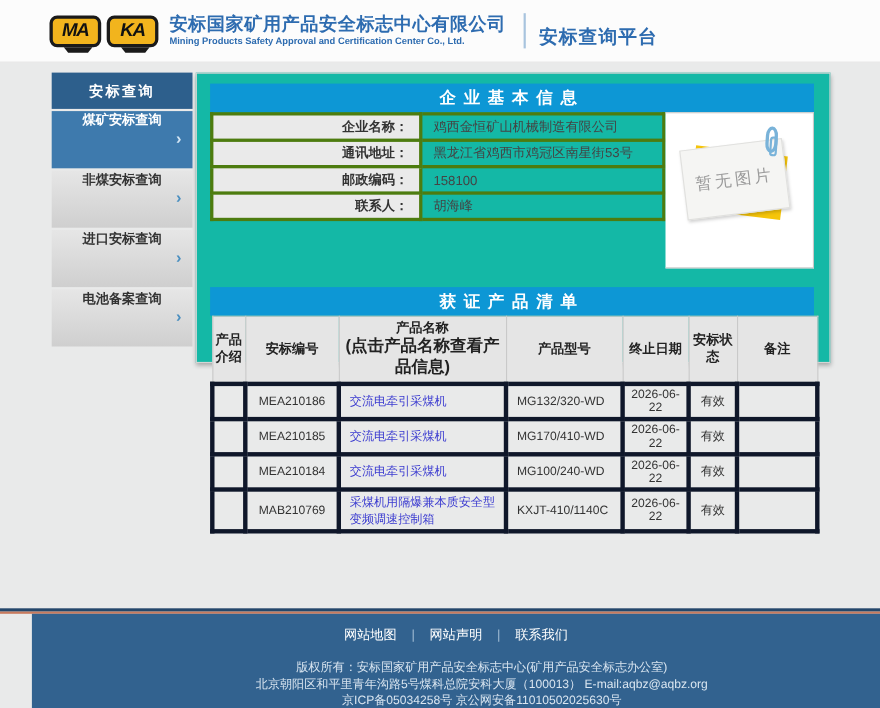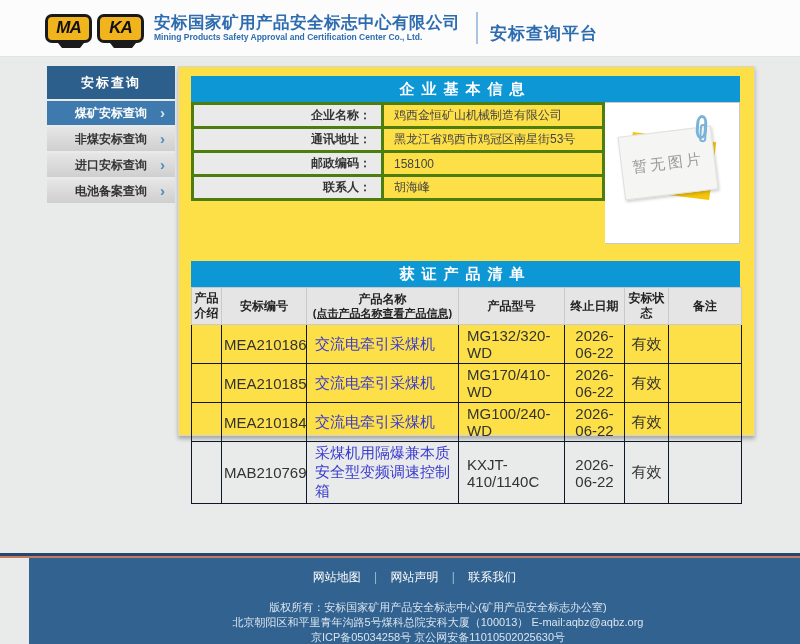--- a/index.html
+++ b/index.html
@@ -38,35 +38,35 @@
   
   .page-body { display:flex; padding:9px 0 0 47px; min-height:496px; }
 
   
   .sidebar { width:128px; margin-right:3px; flex-shrink:0; }
   .side-title {
     height:33px; background:#2d5f8c; color:#fff; font-weight:bold; font-size:13px;
     display:flex; align-items:center; justify-content:center; letter-spacing:2px;
   }
   .side-item {
-    height:24px; margin-top:2px; position:relative; cursor:pointer;
+    height:52px; margin-top:2px; position:relative; cursor:pointer;
     background:linear-gradient(#e6e6e6,#cfcfcf);
     color:#333; font-weight:bold; font-size:12px;
-    display:flex; align-items:center; justify-content:center;
+    display:flex; align-items:flex-start; justify-content:center;
   }
   .side-item .chev {
     position:absolute; right:10px; top:50%; transform:translateY(-54%);
     color:#4a8fc0; font-size:15px; font-weight:bold;
   }
   .side-item.active { background:#3e7aad; color:#fff; }
   .side-item.active .chev { color:#d4e6f4; }
 
   
   .main-panel {
-    width:577px; height:370px; background:#fde047;
+    width:577px; height:264px; background:#14b8a6;
     border:1px solid #d5d5d5; box-shadow:0 3px 4px rgba(0,0,0,0.28);
     padding:9px 14px 0 12px;
   }
   .section-header {
     height:26px; background:#0d97d5; color:#fff;
     font-weight:bold; font-size:15px; letter-spacing:7px;
     display:flex; align-items:center; justify-content:center;
   }
 
   
@@ -106,23 +106,23 @@
     border:2px solid #79b3d9; border-radius:3px;
   }
 
   
   .product-section { margin-top:17px; }
   .product-table { border-collapse:collapse; width:550px; table-layout:fixed; margin-top:0; }
   .product-table th {
     background:#e5e5e5; border:1px solid #c9c9c9; color:#222;
     font-size:12px; font-weight:bold; padding:3px 1px; line-height:1.25;
   }
-  .product-table th .sub { font-size:11px; display:block;text-decoration:underline; }
+  .product-table th .sub { font-size:15px; display:block; }
   .product-table td {
-    border:1px solid #0f172a; height:23px; font-size:15px; color:#333;
+    border:4px solid #0f172a; height:23px; font-size:11px; color:#333;
     text-align:center; padding:2px 2px;
   }
   .product-table td.name-cell { text-align:left; padding-left:8px; }
   .product-table td.model-cell { text-align:left; padding-left:8px; }
   a.product-link { color:#3b3bd0; text-decoration:none; cursor:pointer; }
 
   
   .footer-navy { height:3px; background:#24476b; }
   .footer-orange { height:2px; background:#c87a5e; }
   .footer {

